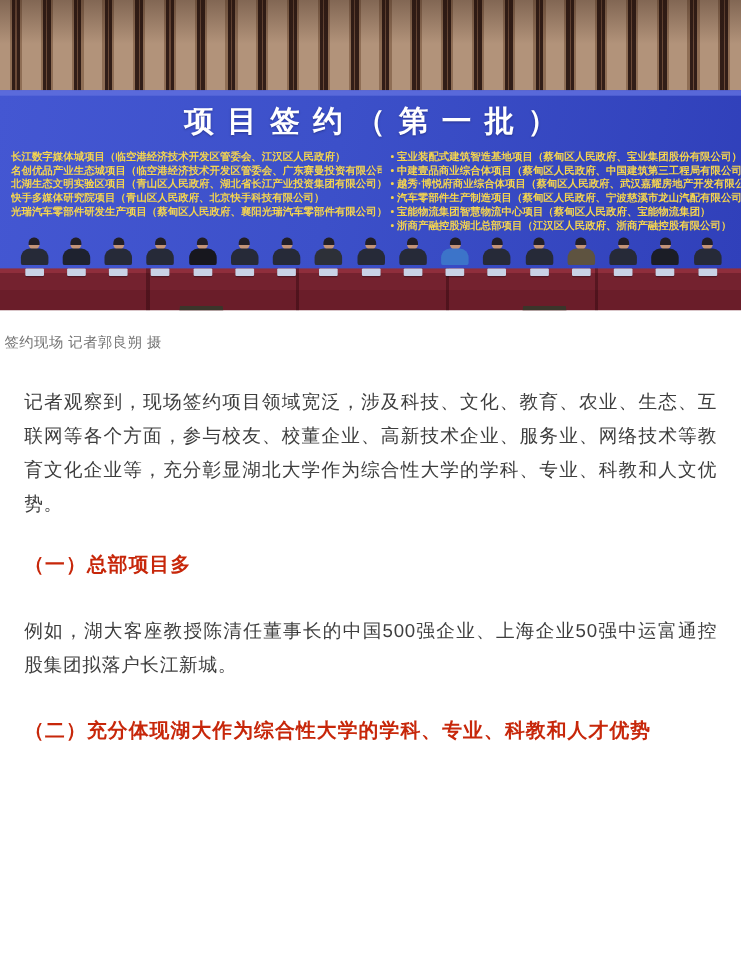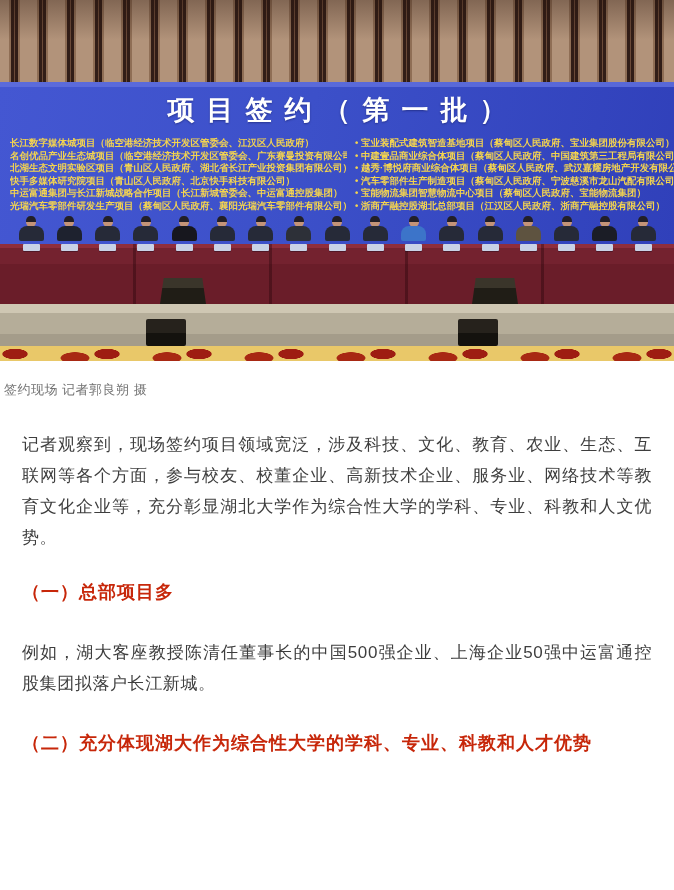--- a/index.html
+++ b/index.html
@@ -1,20 +1,20 @@
 <!DOCTYPE html>
 <html><head>
 <meta charset="utf-8">
 <style>
   html,body{margin:0;padding:0;background:#ffffff;}
   .page{width:674px;height:890px;background:#fff;overflow:hidden;
         font-family:"Liberation Sans","DejaVu Sans",sans-serif;}
 
   
-  .photo{position:relative;width:674px;height:361px;overflow:hidden;margin:0;}
+  .photo{position:relative;width:674px;height:282px;overflow:hidden;margin:0;}
 
   .wall{position:absolute;left:0;top:0;width:100%;height:95px;
         background:
           linear-gradient(180deg, rgba(40,20,12,.35) 0, rgba(40,20,12,0) 40px),
           repeating-linear-gradient(90deg,
             #b2937a 0 9px, #8f6e55 9px 11px, #311d17 11px 14px,
             #6b4a38 14px 15px, #311d17 15px 18px, #8f6e55 18px 20px, #b2937a 20px 28px);}
 
   .screen{position:absolute;left:0;top:82px;width:100%;height:168px;
           background:linear-gradient(100deg,#4457d2 0%,#3c50c9 45%,#3040ba 100%);}
@@ -98,21 +98,20 @@
     <div class="wall"></div>
 
     <div class="screen">
       <div class="screen-title">项目签约（第一批）</div>
       <div class="screen-lists">
         <div class="plist left">
             <div class="pitem">长江数字媒体城项目（临空港经济技术开发区管委会、江汉区人民政府）</div>
             <div class="pitem">名创优品产业生态城项目（临空港经济技术开发区管委会、广东赛曼投资有限公司）</div>
             <div class="pitem">北湖生态文明实验区项目（青山区人民政府、湖北省长江产业投资集团有限公司）</div>
             <div class="pitem">快手多媒体研究院项目（青山区人民政府、北京快手科技有限公司）</div>
-            <div class="pitem">中运富通集团与长江新城战略合作项目（长江新城管委会、中运富通控股集团）</div>
             <div class="pitem">光瑞汽车零部件研发生产项目（蔡甸区人民政府、襄阳光瑞汽车零部件有限公司）</div>
           </div>
         <div class="plist right bulleted">
             <div class="pitem">宝业装配式建筑智造基地项目（蔡甸区人民政府、宝业集团股份有限公司）</div>
             <div class="pitem">中建壹品商业综合体项目（蔡甸区人民政府、中国建筑第三工程局有限公司）</div>
             <div class="pitem">越秀·博悦府商业综合体项目（蔡甸区人民政府、武汉嘉耀房地产开发有限公司）</div>
             <div class="pitem">汽车零部件生产制造项目（蔡甸区人民政府、宁波慈溪市龙山汽配有限公司）</div>
             <div class="pitem">宝能物流集团智慧物流中心项目（蔡甸区人民政府、宝能物流集团）</div>
             <div class="pitem">浙商产融控股湖北总部项目（江汉区人民政府、浙商产融控股有限公司）</div>
           </div>

